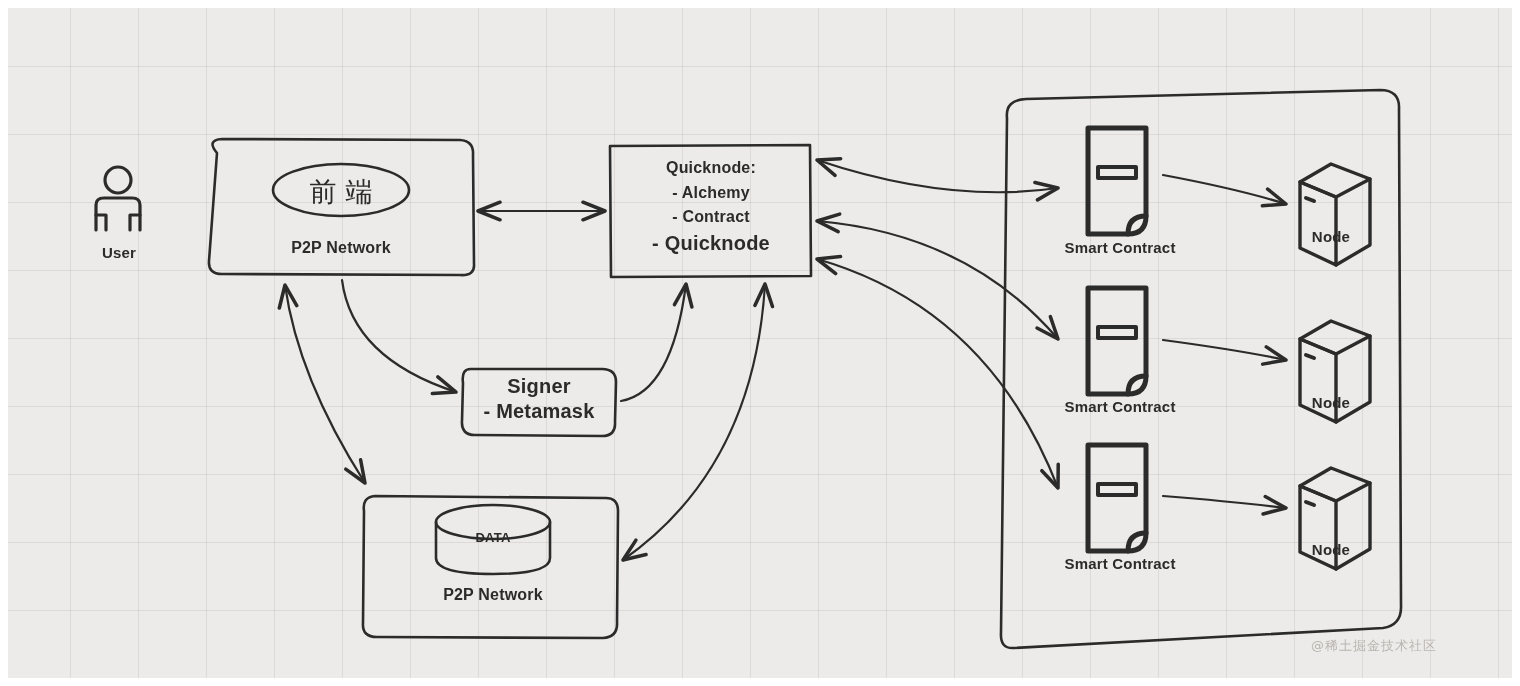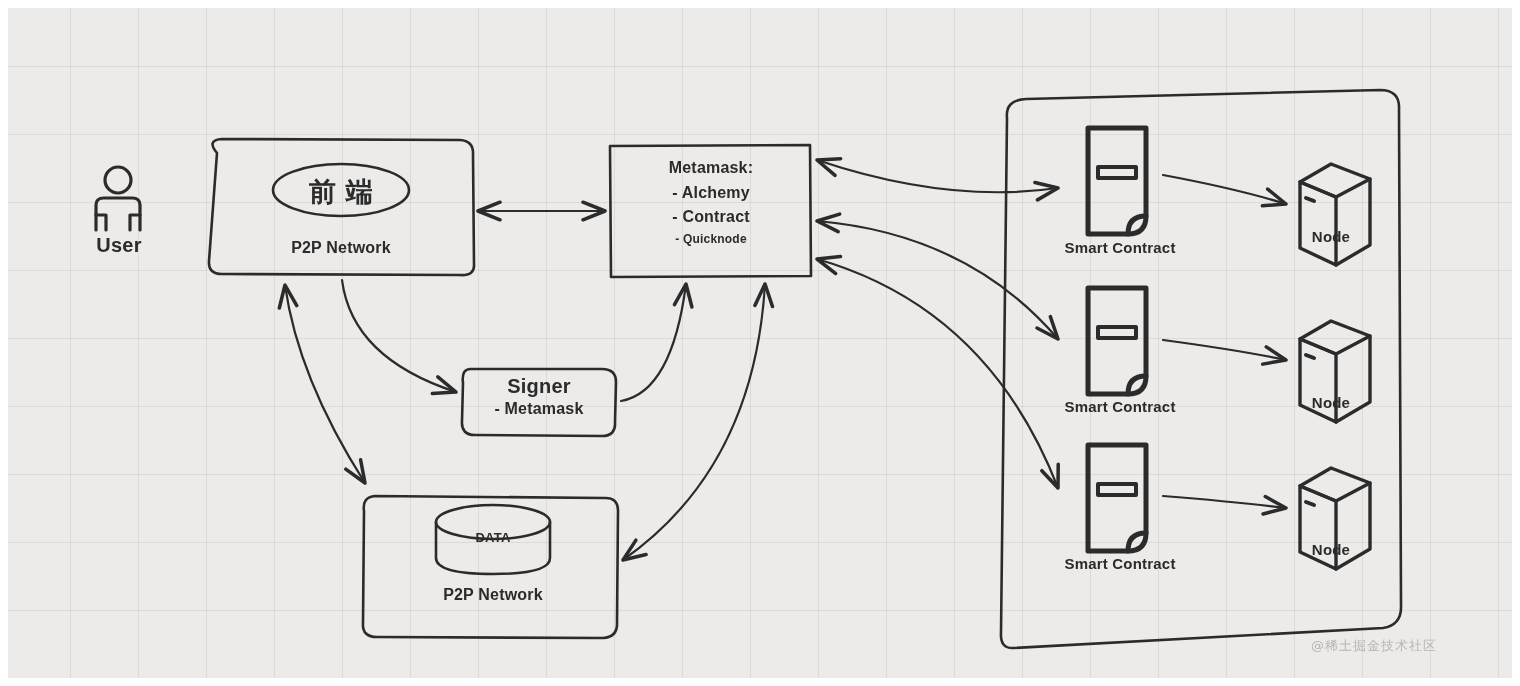--- a/index.html
+++ b/index.html
@@ -23,21 +23,21 @@
   }
   svg#art{position:absolute;left:0;top:0;width:1504px;height:670px;}
   .lbl{
     position:absolute;
     color:#2b2b2b;
     font-weight:bold;
     white-space:nowrap;
     letter-spacing:.2px;
     text-align:center;
   }
-  .cn{font-family:"DejaVu Sans", sans-serif;font-weight:bold;text-align:center;}
+  .cn{font-family:"DejaVu Sans", sans-serif;font-weight:normal;text-align:center;}
   .wm{
     position:absolute;
     color:#b9b5b1;
     font-size:13px;
     font-family:"DejaVu Sans", sans-serif;
     letter-spacing:1px;
     white-space:nowrap;
   }
 </style>
 </head>
@@ -132,33 +132,33 @@
       <path d="M809,213 Q960,226 1050,331" stroke-width="2.2" marker-end="url(#ah)" marker-start="url(#ahb)"></path>
 
       <path d="M809,251 Q980,300 1050,480" stroke-width="2.2" marker-end="url(#ah)" marker-start="url(#ahb)"></path>
 
       <path d="M1155,167 Q1230,181 1278,196" stroke-width="2.2" marker-end="url(#ah)"></path>
       <path d="M1155,332 Q1230,342 1278,352" stroke-width="2.2" marker-end="url(#ah)"></path>
       <path d="M1155,488 Q1230,494 1278,500" stroke-width="2.2" marker-end="url(#ah)"></path>
     </g>
   </svg>
 
-  <div class="lbl" style="left:80px;top:226px;width:62px;font-size:20px;">User</div>
+  <div class="lbl" style="left:80px;top:236px;width:62px;font-size:15px;">User</div>
 
   <div class="lbl cn" style="left:273px;top:166px;width:120px;font-size:27px;">前 端</div>
 
   <div class="lbl" style="left:263px;top:231px;width:140px;font-size:16px;">P2P Network</div>
 
-  <div class="lbl" style="left:633px;top:151px;width:140px;font-size:16px;">Metamask:</div>
+  <div class="lbl" style="left:633px;top:151px;width:140px;font-size:16px;">Quicknode:</div>
   <div class="lbl" style="left:633px;top:176px;width:140px;font-size:16px;">- Alchemy</div>
   <div class="lbl" style="left:633px;top:200px;width:140px;font-size:16px;">- Contract</div>
-  <div class="lbl" style="left:633px;top:224px;width:140px;font-size:12px;">- Quicknode</div>
+  <div class="lbl" style="left:633px;top:224px;width:140px;font-size:20px;">- Quicknode</div>
 
   <div class="lbl" style="left:461px;top:367px;width:140px;font-size:20px;">Signer</div>
-  <div class="lbl" style="left:461px;top:392px;width:140px;font-size:16px;">- Metamask</div>
+  <div class="lbl" style="left:461px;top:392px;width:140px;font-size:20px;">- Metamask</div>
 
   <div class="lbl" style="left:440px;top:522px;width:90px;font-size:13px;">DATA</div>
   <div class="lbl" style="left:415px;top:578px;width:140px;font-size:16px;">P2P Network</div>
 
   <div class="lbl" style="left:1032px;top:231px;width:160px;font-size:15px;">Smart Contract</div>
   <div class="lbl" style="left:1032px;top:390px;width:160px;font-size:15px;">Smart Contract</div>
   <div class="lbl" style="left:1032px;top:547px;width:160px;font-size:15px;">Smart Contract</div>
 
   <div class="lbl" style="left:1284px;top:220px;width:78px;font-size:15px;">Node</div>
   <div class="lbl" style="left:1284px;top:386px;width:78px;font-size:15px;">Node</div>

